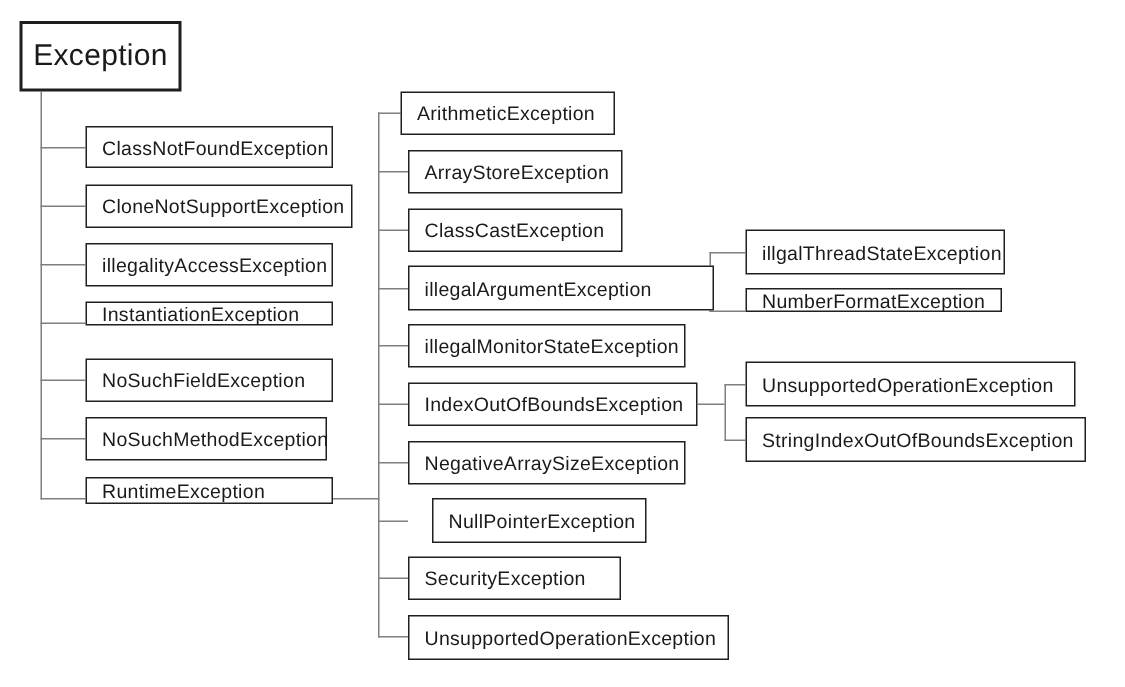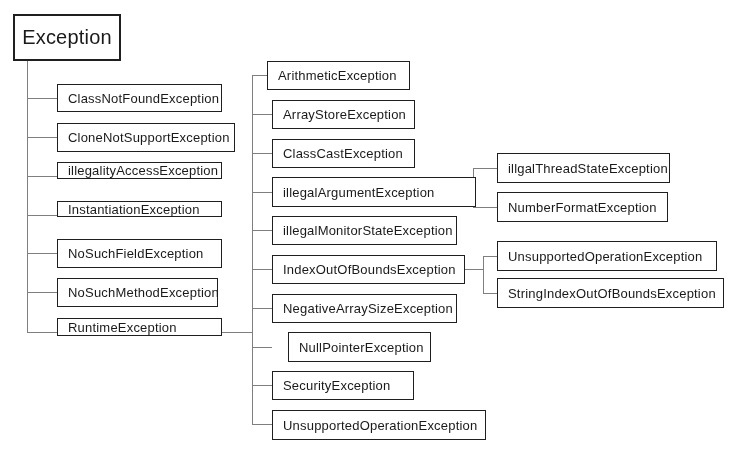--- a/index.html
+++ b/index.html
@@ -81,21 +81,21 @@
   <div class="node root" style="left:13px; top:14px; width:108px; height:47px">
     <span>Exception</span>
   </div>
 
   <div class="node" style="left:57px; top:84px;  width:165px; height:28px">
     <span>ClassNotFoundException</span>
   </div>
   <div class="node" style="left:57px; top:123px; width:178px; height:29px">
     <span>CloneNotSupportException</span>
   </div>
-  <div class="node" style="left:57px; top:162px; width:165px; height:17px">
+  <div class="node" style="left:57px; top:162px; width:165px; height:29px">
     <span>illegalityAccessException</span>
   </div>
   <div class="node" style="left:57px; top:201px; width:165px; height:16px">
     <span>InstantiationException</span>
   </div>
   <div class="node" style="left:57px; top:239px; width:165px; height:29px">
     <span>NoSuchFieldException</span>
   </div>
   <div class="node" style="left:57px; top:278px; width:161px; height:29px">
     <span>NoSuchMethodException</span>
@@ -131,21 +131,21 @@
   <div class="node" style="left:272px; top:371px; width:142px; height:29px">
     <span>SecurityException</span>
   </div>
   <div class="node" style="left:272px; top:410px; width:214px; height:30px">
     <span>UnsupportedOperationException</span>
   </div>
 
   <div class="node" style="left:497px; top:153px; width:173px; height:30px">
     <span>illgalThreadStateException</span>
   </div>
-  <div class="node" style="left:497px; top:192px; width:171px; height:30px">
+  <div class="node" style="left:497px; top:192px; width:171px; height:16px">
     <span>NumberFormatException</span>
   </div>
 
   <div class="node" style="left:497px; top:241px; width:220px; height:30px">
     <span>UnsupportedOperationException</span>
   </div>
   <div class="node" style="left:497px; top:278px; width:227px; height:30px">
     <span>StringIndexOutOfBoundsException</span>
   </div>
 

